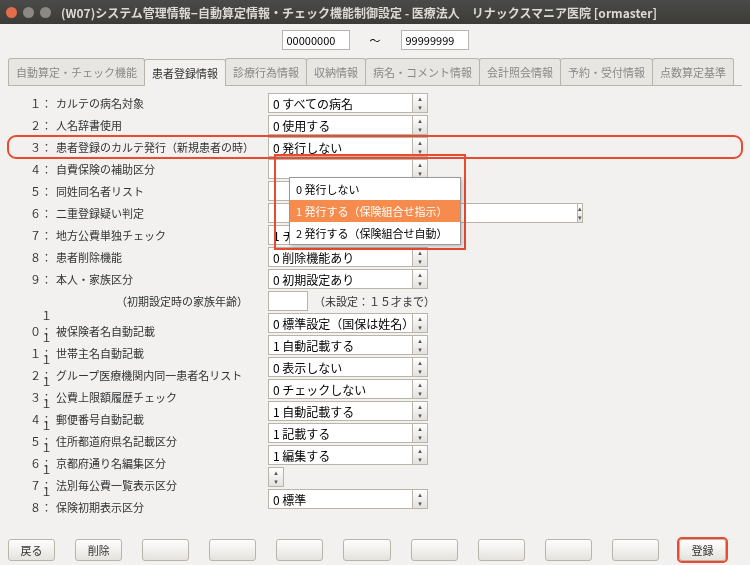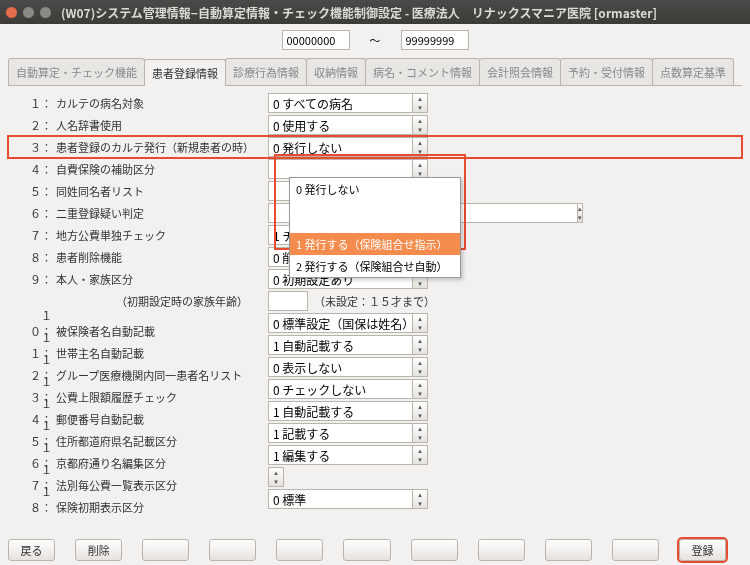--- a/index.html
+++ b/index.html
@@ -16,28 +16,28 @@
 .tab.act { background: #f2f1f0; color: #333; position: relative; top: 1px; }
 .form { padding: 2px 0 0 0; height: 440px; overflow: visible; position: relative; }
 .row { display: flex; align-items: center; height: 22px; margin-bottom: 0px; padding-left: 20px; }
 .lbl { width: 240px; text-align: left; font-size: 11px; color: #333; padding-right: 8px; }
 .lbl .n { display: inline-block; width: 24px; text-align: right; margin-right: 4px; }
 .combo { display: flex; width: 160px; }
 .combo input { flex: 1; height: 20px; border: 1px solid #bab5ab; border-right: none; padding: 4px 4px; font-size: 12px; background: #fff; }
 .combo .spin { width: 16px; height: 20px; border: 1px solid #bab5ab; background: linear-gradient(#fefefe,#e4e2dd); display: flex; flex-direction: column; }
 .combo .spin::before { content:"▴"; flex:1; font-size:7px; text-align:center; line-height:9px; color:#555; }
 .combo .spin::after  { content:"▾"; flex:1; font-size:7px; text-align:center; line-height:9px; color:#555; }
-.row.hl { outline: 2px solid #e84b30; outline-offset: -1px; background:#fff0; }
+.row.hl { outline: 2px solid #e84b30; outline-offset: -1px; background:#fff0;border-radius:8px; }
 .row.sub .lbl { text-align: right; padding-right: 20px; }
 .short { width: 40px; height: 20px; border: 1px solid #bab5ab; padding:0 4px; font-size:11px; background:#fff; margin-right:6px; }
 .note { font-size: 11px; color: #333; }
 .dropdown { position: absolute; left: 281px; top: 87px; width: 172px; background: #fff; border: 1px solid #999; z-index: 10; font-size:11px; box-shadow: 2px 2px 4px rgba(0,0,0,.2); }
 .ddframe { position:absolute; left:266px; top:64px; width:192px; height:96px; border:2px solid #e84b30; z-index:9; pointer-events:none; }
 .dropdown .opt { padding: 3px 6px; }
-.dropdown .opt.sel { background: #f58b4c; color: #fff; margin-top: 33px; }
+.dropdown .opt.sel { background: #f58b4c; color: #fff; }
 .footer { position: absolute; bottom: 4px; left: 8px; right: 24px; display: flex; gap: 20px; }
 .footer button { flex: 1; height: 22px; border: 1px solid #bab5ab; background: linear-gradient(#fefefe,#e6e3de); font-size: 11px; color:#333; border-radius:3px; }
 .footer button.reg { outline: 2px solid #e84b30; outline-offset: 0px; }
 </style>
 </head>
 <body>
 
 <div class="titlebar">
   <div class="wb c"></div>
   <div class="wb m"></div>

